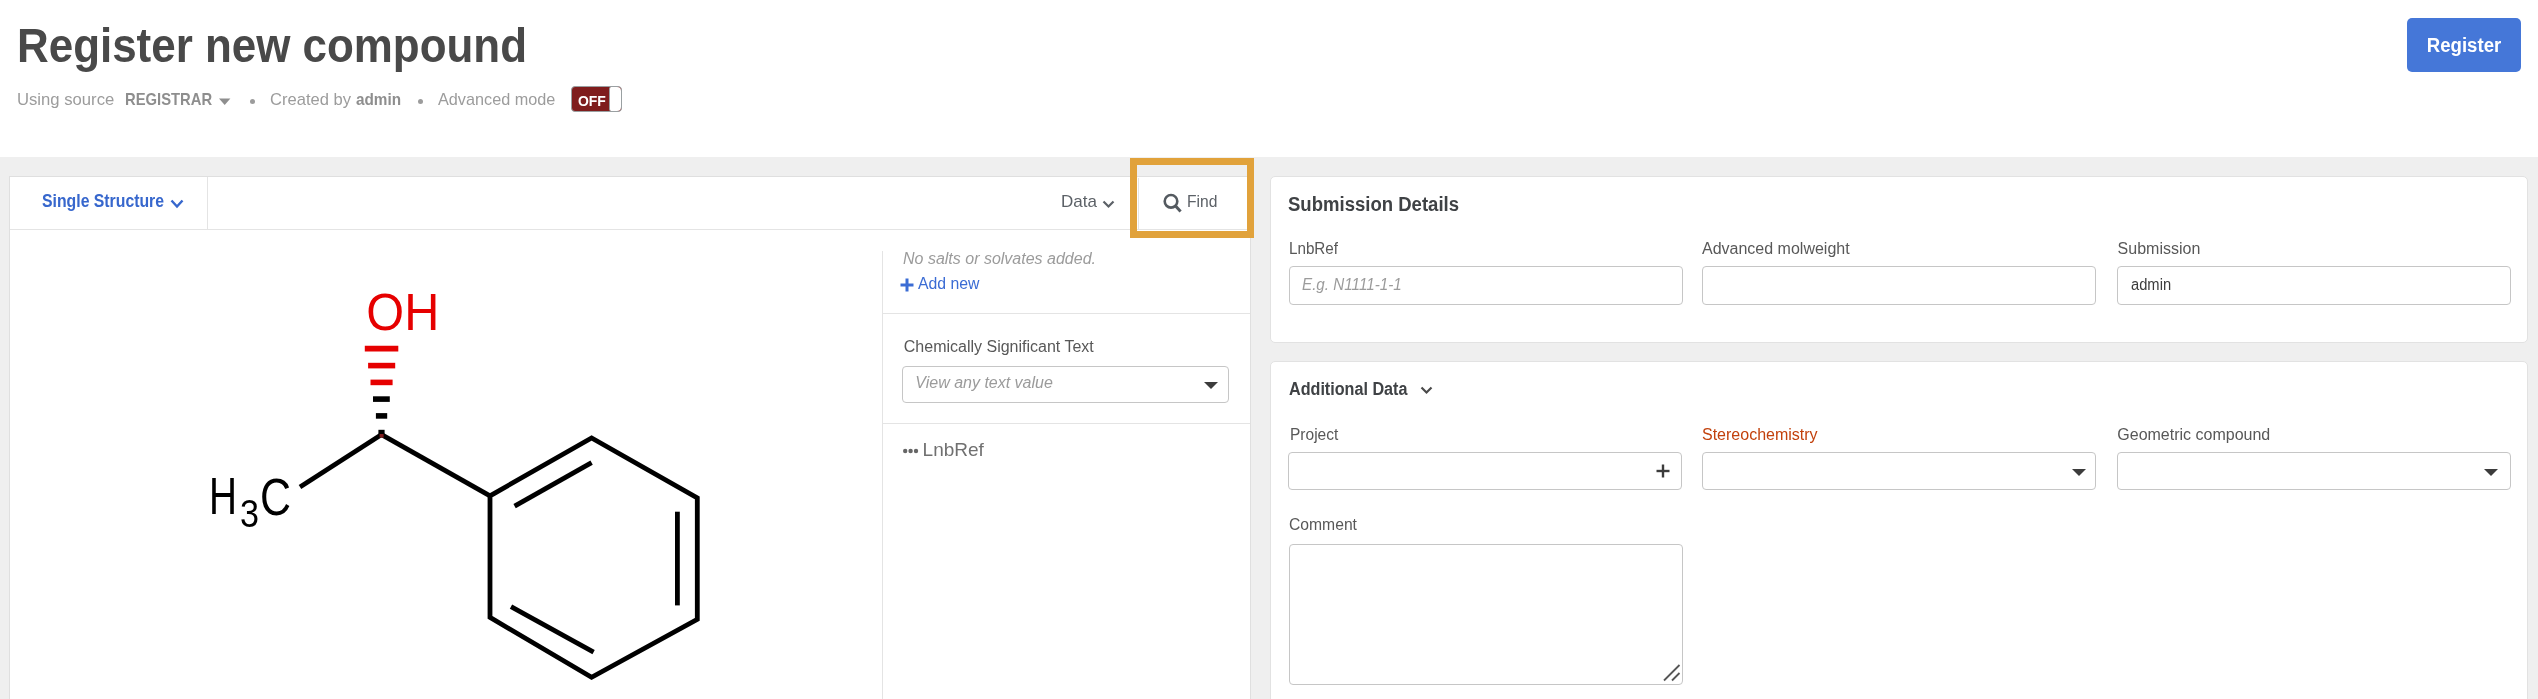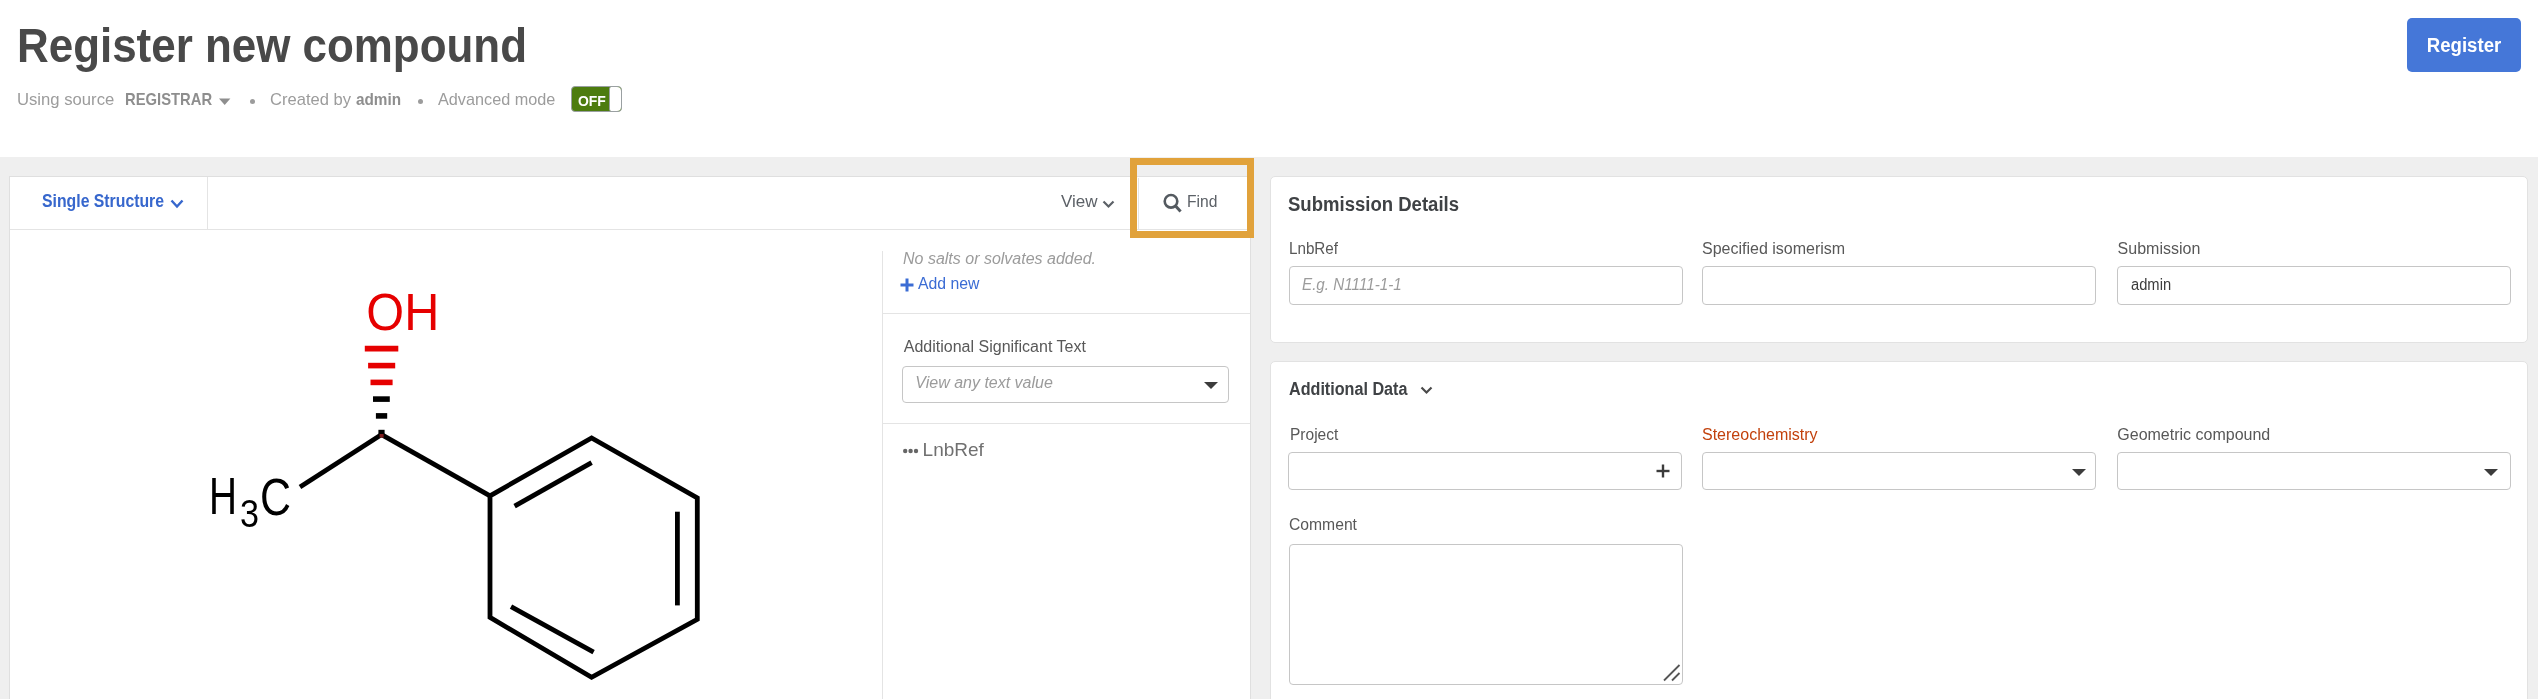--- a/index.html
+++ b/index.html
@@ -5,21 +5,21 @@
   * { margin:0; padding:0; box-sizing:border-box; }
   html,body { width:2538px; height:699px; overflow:hidden; }
   body { background:#efefef; font-family:"Liberation Sans", sans-serif; position:relative; }
   .t { position:absolute; white-space:nowrap; line-height:1; transform-origin:0 0; }
   .abs { position:absolute; }
 
   
   #tophead { position:absolute; left:0; top:0; width:2538px; height:157px; background:#ffffff; }
   #regbtn { position:absolute; left:2407px; top:18px; width:114px; height:54px; background:#4577d8; border-radius:5px; }
   #regbtn span { position:absolute; left:50%; top:50%; transform:translate(-50%,-50%) scaleX(0.93); font-size:20px; font-weight:bold; color:#fff; white-space:nowrap; }
-  #toggle { position:absolute; left:571px; top:86px; width:51px; height:26px; background:#4d7c0f; border:1px solid #9aa0a2; border-radius:4px; }
+  #toggle { position:absolute; left:571px; top:86px; width:51px; height:26px; background:#7f1d1d; border:1px solid #9aa0a2; border-radius:4px; }
   #toggle .lab { position:absolute; left:6px; top:6px; font-size:15px; font-weight:bold; color:#ffffff; letter-spacing:0; line-height:1; transform:scaleX(0.93); transform-origin:0 0;}
   #toggle .knob { position:absolute; right:0px; top:0px; width:12px; height:24px; background:#ffffff; border-left:1px solid #9aa0a2; border-radius:2px 4px 4px 2px; }
 
   
   #leftpanel { position:absolute; left:9px; top:176px; width:1242px; height:530px; background:#ffffff; border:1px solid #dfdfdf; }
   
   .vline,.hline { position:absolute; background:#e4e4e4; }
 
   #orange { position:absolute; left:1130px; top:158px; width:124px; height:80px; border:7px solid #e1a23b; }
 
@@ -59,38 +59,38 @@
 <div class="vline" style="left:1138px; top:178px; width:1px; height:51px;"></div>
 
 <div class="vline" style="left:882px; top:251px; width:1px; height:448px;"></div>
 <div class="hline" style="left:883px; top:313px; width:367px; height:1px;"></div>
 <div class="hline" style="left:883px; top:423px; width:367px; height:1px;"></div>
 
 <div class="t" style="left:42px; top:192.4px; font-size:18px; font-weight:bold; color:#3767cd; transform:scaleX(0.878)">Single Structure</div>
 <svg class="abs" style="left:170px;top:199px" width="14" height="10">
     <polyline points="1.5,1.5 7,7.5 12.5,1.5" fill="none" stroke="#3767cd" stroke-width="2.4"></polyline>
   </svg>
-<div class="t" style="left:1061px; top:192.8px; font-size:17px; color:#5c6167;">View</div>
+<div class="t" style="left:1061px; top:192.8px; font-size:17px; color:#5c6167;">Data</div>
 <svg class="abs" style="left:1102px;top:200px" width="14" height="10">
     <polyline points="1.5,1.5 6.5,6.5 11.5,1.5" fill="none" stroke="#5c6167" stroke-width="2.2"></polyline>
   </svg>
 <svg class="abs" style="left:1161px;top:191px" width="24" height="24">
     <circle cx="10" cy="10.3" r="6.3" fill="none" stroke="#545a60" stroke-width="2.6"></circle>
     <line x1="14.6" y1="15" x2="19.6" y2="20.4" stroke="#545a60" stroke-width="3"></line>
   </svg>
 <div class="t" style="left:1186.5px; top:192.5px; font-size:17px; color:#5c6167; transform:scaleX(0.92)">Find</div>
 
 <div class="t" style="left:903px; top:251px; font-size:16px; font-style:italic; color:#9b9b9b;">No salts or solvates added.</div>
 <svg class="abs" style="left:900px;top:277.5px" width="14" height="14">
     <line x1="7" y1="0.5" x2="7" y2="13.5" stroke="#3b6cd4" stroke-width="3"></line>
     <line x1="0.5" y1="7" x2="13.5" y2="7" stroke="#3b6cd4" stroke-width="3"></line>
   </svg>
 <div class="t" style="left:918.4px; top:274.9px; font-size:17px; color:#3b6cd4; transform:scaleX(0.93)">Add new</div>
 
-<div class="t" style="left:903.8px; top:338.9px; font-size:16px; color:#585858;">Additional Significant Text</div>
+<div class="t" style="left:903.8px; top:338.9px; font-size:16px; color:#585858;">Chemically Significant Text</div>
 <div class="inputbox" style="left:902px; top:366px; width:327px; height:37px;"></div>
 <div class="t" style="left:915.3px; top:374.6px; font-size:16px; font-style:italic; color:#9b9b9b;">View any text value</div>
 <div class="dd" style="left:1203.6px; top:382.3px;"></div>
 
 <svg class="abs" style="left:903px;top:446.5px" width="16" height="9">
     <circle cx="2.2" cy="4" r="2.2" fill="#666"></circle>
     <circle cx="7.6" cy="4" r="2.2" fill="#666"></circle>
     <circle cx="13" cy="4" r="2.2" fill="#666"></circle>
   </svg>
 <div class="t" style="left:922.6px; top:439.8px; font-size:19px; color:#707070;">LnbRef</div>
@@ -119,21 +119,21 @@
   <text x="209" y="514" font-size="52" fill="#000" textLength="28" lengthAdjust="spacingAndGlyphs" font-family="Liberation Sans, sans-serif">H</text>
   <text x="240" y="526.5" font-size="38" fill="#000" textLength="19" lengthAdjust="spacingAndGlyphs" font-family="Liberation Sans, sans-serif">3</text>
   <text x="260" y="515" font-size="52" fill="#000" textLength="31" lengthAdjust="spacingAndGlyphs" font-family="Liberation Sans, sans-serif">C</text>
 </svg>
 
 <div id="orange"></div>
 
 <div class="card" style="left:1270px; top:176px; width:1258px; height:167px;"></div>
 <div class="t" style="left:1288.3px; top:194px; font-size:20px; font-weight:bold; color:#3f4245; transform:scaleX(0.927)">Submission Details</div>
 <div class="t" style="left:1288.5px; top:240.7px; font-size:16px; color:#585858; transform:scaleX(0.95)">LnbRef</div>
-<div class="t" style="left:1702px; top:240.7px; font-size:16px; color:#585858;">Specified isomerism</div>
+<div class="t" style="left:1702px; top:240.7px; font-size:16px; color:#585858;">Advanced molweight</div>
 <div class="t" style="left:2117.6px; top:240.7px; font-size:16px; color:#585858;">Submission</div>
 <div class="inputbox" style="left:1288.7px; top:266.4px; width:394px; height:38.5px;"></div>
 <div class="inputbox" style="left:1702px; top:266.4px; width:394px; height:38.5px;"></div>
 <div class="inputbox" style="left:2117px; top:266.4px; width:394px; height:38.5px;"></div>
 <div class="t" style="left:1301.6px; top:276.9px; font-size:16px; font-style:italic; color:#9b9b9b; transform:scaleX(0.95)">E.g. N1111-1-1</div>
 <div class="t" style="left:2131px; top:277px; font-size:16px; color:#3c3c3c; transform:scaleX(0.92)">admin</div>
 
 <div class="card" style="left:1270px; top:361px; width:1258px; height:400px;"></div>
 <div class="t" style="left:1289.2px; top:379.9px; font-size:18px; font-weight:bold; color:#3f4245; transform:scaleX(0.897)">Additional Data</div>
 <svg class="abs" style="left:1420px;top:386px" width="14" height="10">

